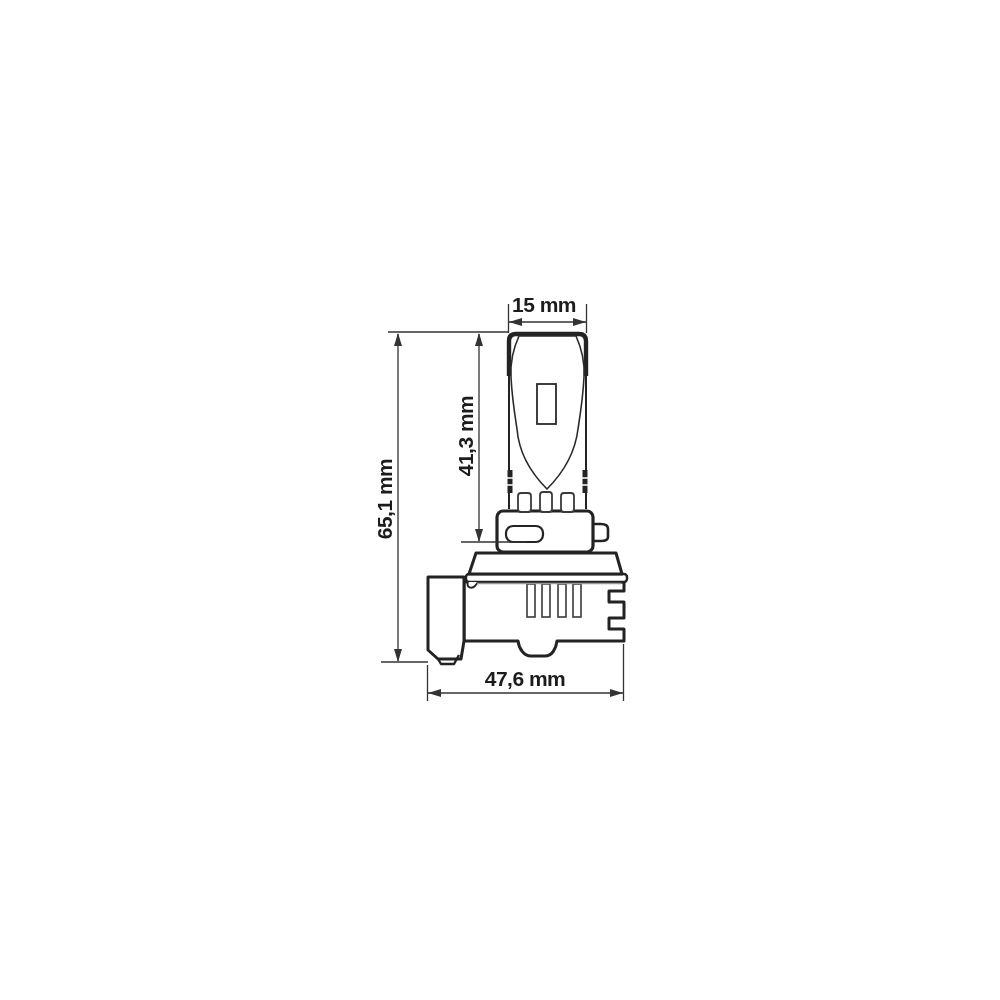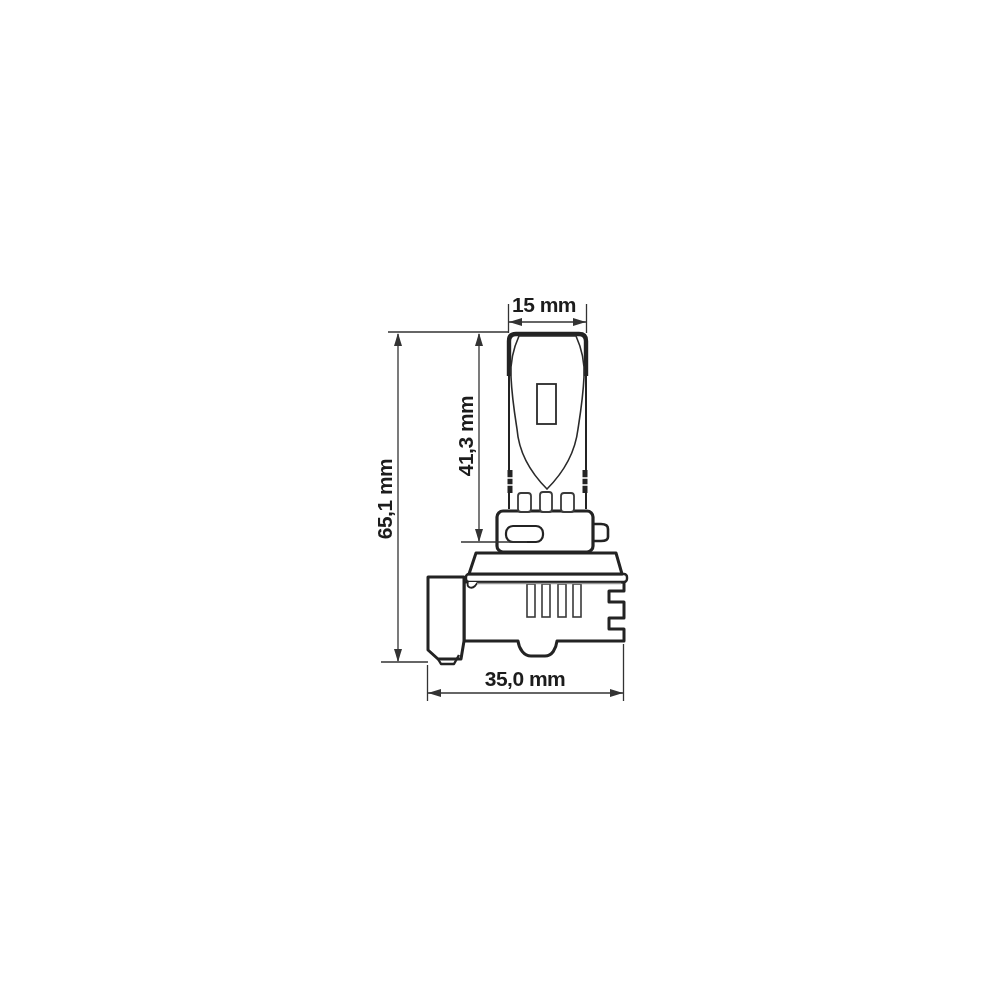--- a/index.html
+++ b/index.html
@@ -133,15 +133,15 @@
       <polygon points="623,693 610,689 610,697" stroke="none"></polygon>
     </g>
   </svg>
 
   <div class="dim-label" style="left:544px;top:305px;">15 mm</div>
 
   <div class="dim-label vertical" style="left:466px;top:436px;">41,3 mm</div>
 
   <div class="dim-label vertical" style="left:385px;top:499px;">65,1 mm</div>
 
-  <div class="dim-label" style="left:525px;top:679px;">35,0 mm</div>
+  <div class="dim-label" style="left:525px;top:679px;">47,6 mm</div>
 
 </div>
 
 </body></html>

